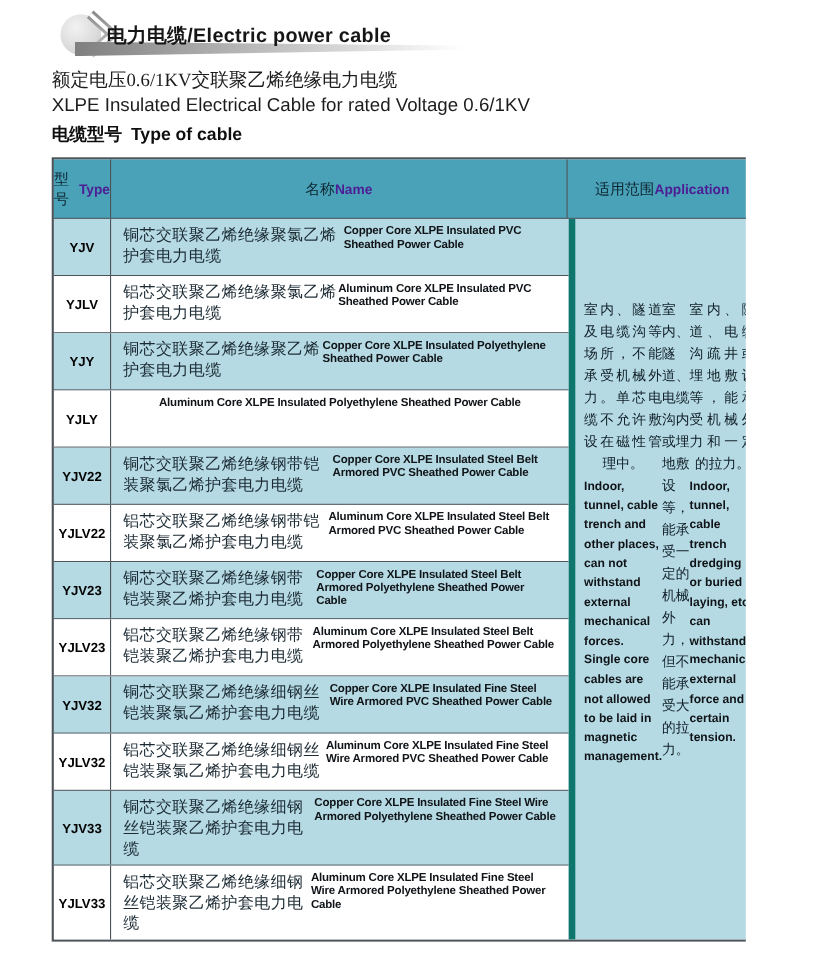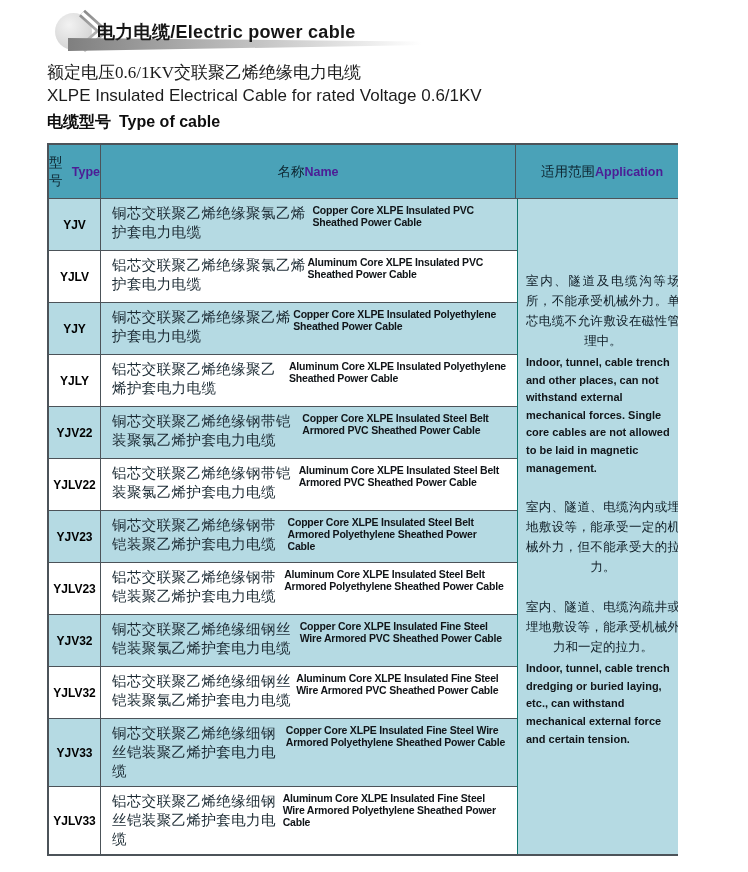--- a/index.html
+++ b/index.html
@@ -39,22 +39,22 @@
   .rows{width:468px;} 
   .row{display:flex;min-height:51px;border-bottom:1px solid #4C5359;background:#ffffff;}
   .rows .row:nth-of-type(odd){background:#B5DAE3;}
   .rows .row:last-of-type{border-bottom:none;}
   .cell-type{width:52px;border-right:1px solid #4C5359;display:flex;align-items:center;justify-content:center;
              font-size:12px;font-weight:700;color:#000000;box-sizing:border-box;flex-shrink:0;}
   .cell-name{flex:1;padding:5px 11px;display:flex;flex-direction:row;justify-content:center;row-gap:3px;box-sizing:border-box;}
   .cell-name .cn{font-size:14.5px;color:#1b2a33;font-family:"Liberation Serif",serif;letter-spacing:.4px;}
   .cell-name .en{font-size:10.5px;font-weight:700;color:#101418;letter-spacing:-.2px;}
 
-  .app-cell{flex:1;background:#B5DAE3;border-left:1px solid #0f766e;box-sizing:border-box;
-            padding:72px 8px 10px;display:flex;flex-direction:column;row-gap:20px;overflow:hidden;}
+  .app-cell{flex:1;background:#B5DAE3;border-left:6px solid #0f766e;box-sizing:border-box;
+            padding:72px 8px 10px;display:flex;flex-direction:row;row-gap:20px;overflow:hidden;}
   .app-group .cn{margin:0;font-size:12.5px;line-height:1.6;color:#0f1d26;
                  font-family:"Liberation Serif",serif;text-align:justify;text-align-last:center;}
   .app-group .en{margin:3px 0 0;font-size:11px;line-height:1.6;font-weight:700;color:#101418;}
 </style>
 </head>
 <body>
 
 <div class="page">
 
   <div class="banner">
@@ -120,21 +120,20 @@
             <div class="cell-type">YJY</div>
             <div class="cell-name">
               <div class="cn">铜芯交联聚乙烯绝缘聚乙烯护套电力电缆</div>
               <div class="en">Copper Core XLPE Insulated Polyethylene Sheathed Power Cable</div>
             </div>
           </div>
 
           <div class="row">
             <div class="cell-type">YJLY</div>
             <div class="cell-name">
-              <div class="cn">铝芯交联聚乙烯绝缘聚乙烯护套电力电缆</div>
               <div class="en">Aluminum Core XLPE Insulated Polyethylene Sheathed Power Cable</div>
             </div>
           </div>
 
           <div class="row">
             <div class="cell-type">YJV22</div>
             <div class="cell-name">
               <div class="cn">铜芯交联聚乙烯绝缘钢带铠装聚氯乙烯护套电力电缆</div>
               <div class="en">Copper Core XLPE Insulated Steel Belt Armored PVC Sheathed Power Cable</div>
             </div>

